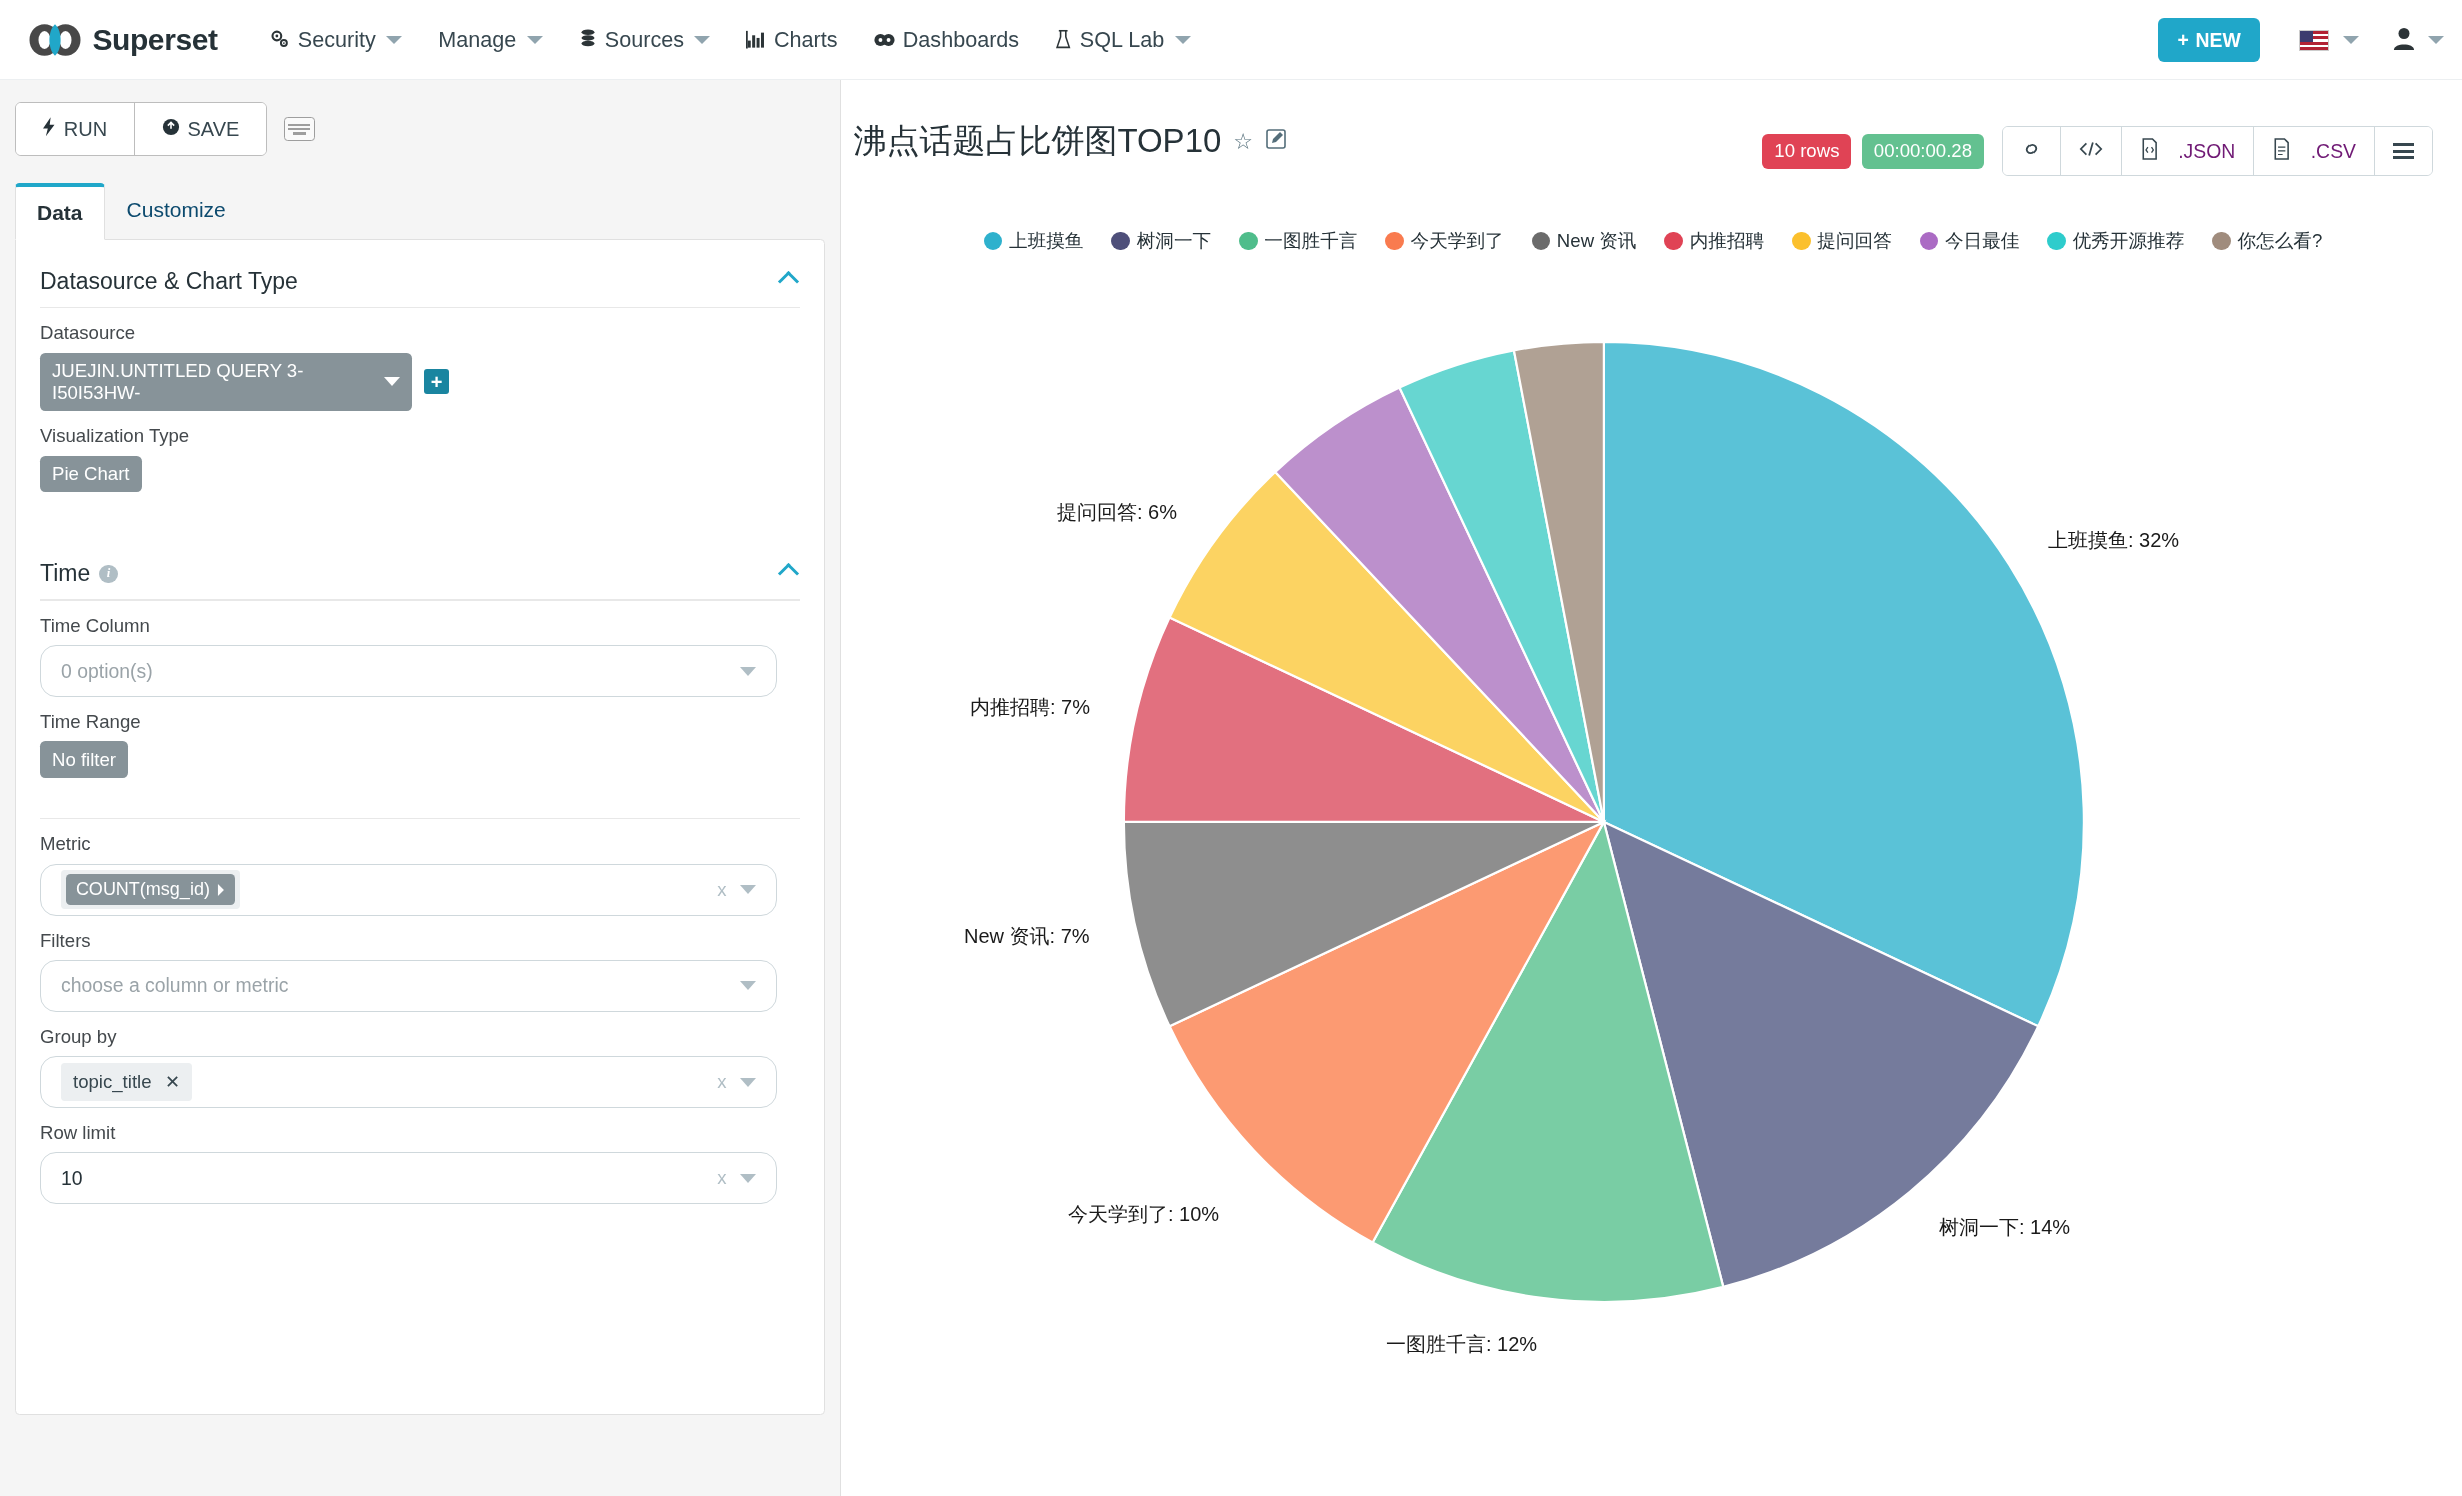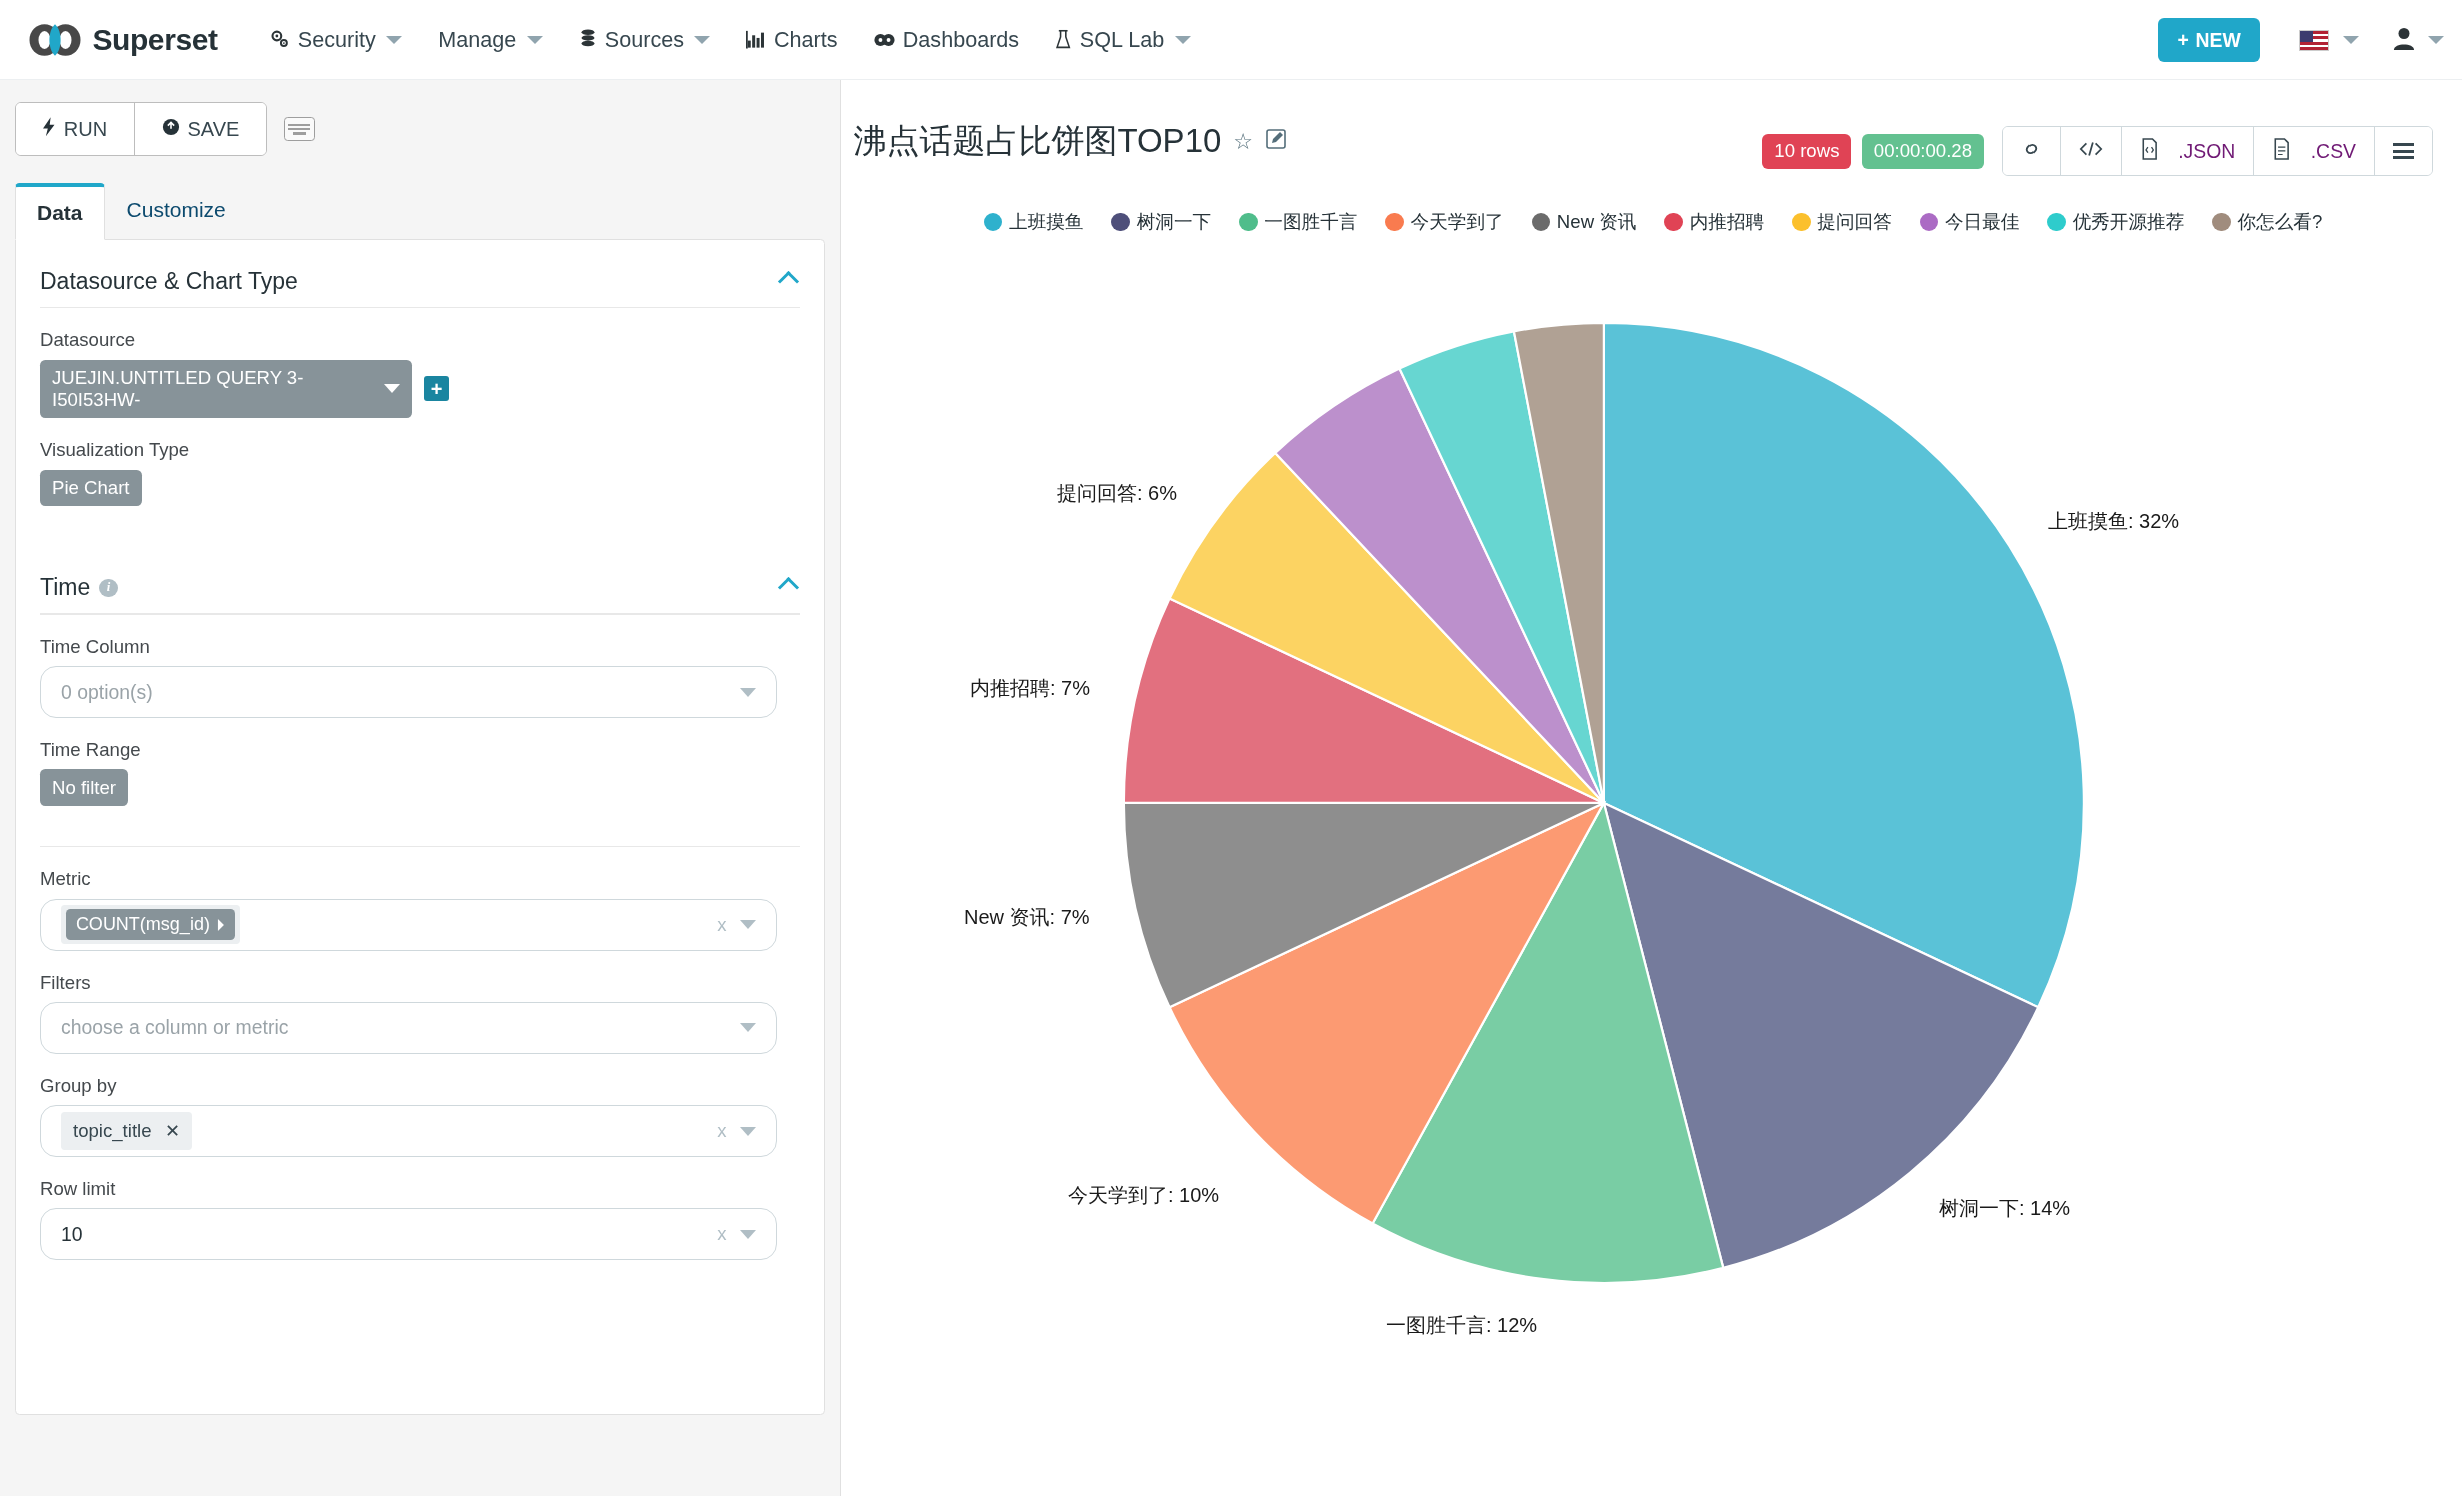--- a/index.html
+++ b/index.html
@@ -119,21 +119,21 @@
     width: 18.6px; height: 18.6px; border-radius: 50%;
     background: #b0bec5; color: #fff; font-size: 12.7px;
     font-weight: bold; font-style: italic; font-family: "Liberation Serif", serif;
   }
   .chevron-up {
     width: 15px; height: 15px;
     border-left: 3px solid #20a7c9; border-top: 3px solid #20a7c9;
     transform: rotate(45deg); margin-right: 4.5px; cursor: pointer;
   }
   .section-sep { height: 1.5px; background: #e8e8e8; }
-  .field { margin-top: 21px; }
+  .field { margin-top: 14px; }
   .field-label { font-size: 18.6px; color: #44494d; margin-bottom: 8.2px; }
   .pill {
     display: inline-flex; align-items: center;
     background: #879399; color: #fff;
     border-radius: 5.2px; font-size: 18.6px;
     padding: 7.4px 12px; cursor: pointer;
   }
   .pill.wide { width: 372px; justify-content: space-between; }
   .pill-caret {
     width: 0; height: 0;
@@ -216,21 +216,21 @@
     display: flex; align-items: center; gap: 19px;
     font-family: inherit;
   }
   .tool-btn + .tool-btn { border-left: 1.5px solid #cfd8dc; }
   .hamburger { display: flex; flex-direction: column; gap: 3.7px; }
   .hamburger span { width: 21px; height: 3px; background: #37474f; display: block; }
 
   
   .legend {
     display: flex; justify-content: center;
-    flex-wrap: nowrap; gap: 28px; margin-top: 33px; padding: 0 15px;
+    flex-wrap: nowrap; gap: 28px; margin-top: 52px; padding: 0 15px;
   }
   .legend-item { display: flex; align-items: center; gap: 6.7px; cursor: pointer; }
   .legend-dot { width: 18.6px; height: 18.6px; border-radius: 50%; flex: none; }
   .legend-label { font-size: 18.6px; color: #263238; white-space: nowrap; }
 
   
   .pie-wrap { position: relative; width: 1620px; height: 1228px; margin-top: 6px; }
   .pie-svg { position: absolute; left: 0; top: 0; }
   .pie-label {
     position: absolute; font-size: 20px; color: #1a1a1a;

